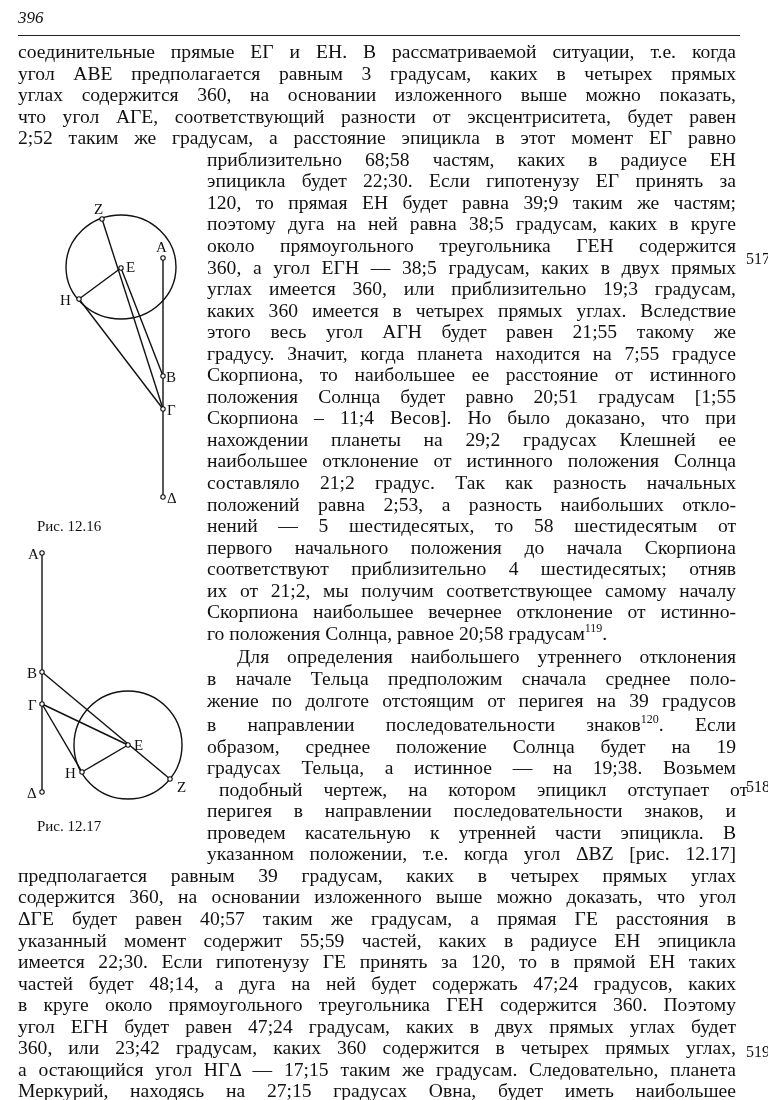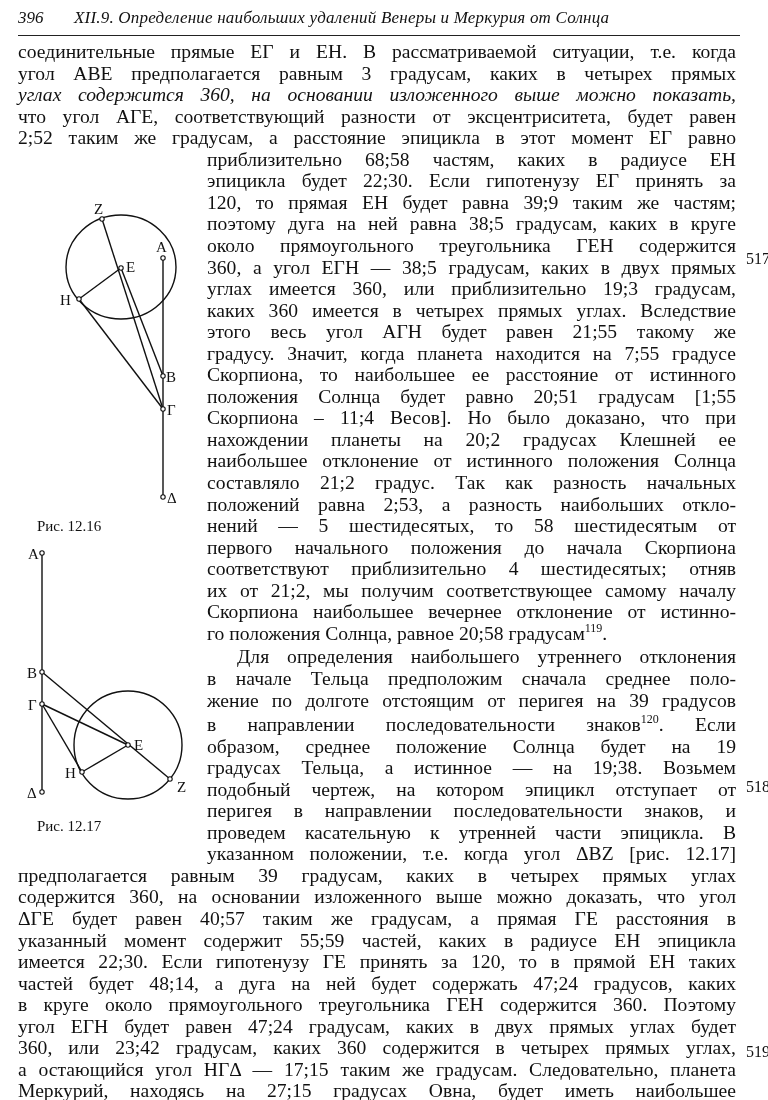--- a/index.html
+++ b/index.html
@@ -20,60 +20,59 @@
   .margin-num { position: absolute; left: 746px; font-size: 16px; }
   .caption { position: absolute; font-size: 15px; }
   svg { position: absolute; left: 0; top: 0; }
   .fig-label { font-family: "Liberation Serif", "DejaVu Serif", serif; font-size: 15px; fill: #111; }
 </style>
 </head>
 <body>
 
 <div class="header">
   <span class="page-num">396</span>
-  <span class="running-title">XII.9. Определение наибольших удалений Венеры и Меркурия от Солнца</span>
 </div>
 <div class="rule"></div>
 
 <div id="text-body">
     <div class="line full" style="top: 41px;"><span class="t">соединительные прямые ЕГ и ЕН. В рассматриваемой ситуации, т.е. когда</span></div>
     <div class="line full" style="top: 62.55px;"><span class="t">угол АВЕ предполагается равным 3 градусам, каких в четырех прямых</span></div>
-    <div class="line full" style="top: 84.1px; font-style: italic;"><span class="t">углах содержится 360, на основании изложенного выше можно показать,</span></div>
+    <div class="line full" style="top: 84.1px;"><span class="t">углах содержится 360, на основании изложенного выше можно показать,</span></div>
     <div class="line full" style="top: 105.65px;"><span class="t">что угол АГЕ, соответствующий разности от эксцентриситета, будет равен</span></div>
     <div class="line full" style="top: 127.2px;"><span class="t">2;52 таким же градусам, а расстояние эпицикла в этот момент ЕГ равно</span></div>
     <div class="line narrow" style="top: 148.75px;"><span class="t">приблизительно 68;58 частям, каких в радиусе ЕН</span></div>
     <div class="line narrow" style="top: 170.3px;"><span class="t">эпицикла будет 22;30. Если гипотенузу ЕГ принять за</span></div>
     <div class="line narrow" style="top: 191.85px;"><span class="t">120, то прямая ЕН будет равна 39;9 таким же частям;</span></div>
     <div class="line narrow" style="top: 213.4px;"><span class="t">поэтому дуга на ней равна 38;5 градусам, каких в круге</span></div>
     <div class="line narrow" style="top: 234.95px;"><span class="t">около прямоугольного треугольника ГЕН содержится</span></div>
     <div class="line narrow" style="top: 256.5px;"><span class="t">360, а угол ЕГН — 38;5 градусам, каких в двух прямых</span></div>
     <div class="line narrow" style="top: 278.05px;"><span class="t">углах имеется 360, или приблизительно 19;3 градусам,</span></div>
     <div class="line narrow" style="top: 299.6px;"><span class="t">каких 360 имеется в четырех прямых углах. Вследствие</span></div>
     <div class="line narrow" style="top: 321.15px;"><span class="t">этого весь угол АГН будет равен 21;55 такому же</span></div>
     <div class="line narrow" style="top: 342.7px;"><span class="t">градусу. Значит, когда планета находится на 7;55 градусе</span></div>
     <div class="line narrow" style="top: 364.25px;"><span class="t">Скорпиона, то наибольшее ее расстояние от истинного</span></div>
     <div class="line narrow" style="top: 385.8px;"><span class="t">положения Солнца будет равно 20;51 градусам [1;55</span></div>
     <div class="line narrow" style="top: 407.35px;"><span class="t">Скорпиона – 11;4 Весов]. Но было доказано, что при</span></div>
-    <div class="line narrow" style="top: 428.9px;"><span class="t">нахождении планеты на 20;2 градусах Клешней ее</span></div>
+    <div class="line narrow" style="top: 428.9px;"><span class="t">нахождении планеты на 29;2 градусах Клешней ее</span></div>
     <div class="line narrow" style="top: 450.45px;"><span class="t">наибольшее отклонение от истинного положения Солнца</span></div>
     <div class="line narrow" style="top: 472px;"><span class="t">составляло 21;2 градус. Так как разность начальных</span></div>
     <div class="line narrow" style="top: 493.55px;"><span class="t">положений равна 2;53, а разность наибольших откло-</span></div>
     <div class="line narrow" style="top: 515.1px;"><span class="t">нений — 5 шестидесятых, то 58 шестидесятым от</span></div>
     <div class="line narrow" style="top: 536.65px;"><span class="t">первого начального положения до начала Скорпиона</span></div>
     <div class="line narrow" style="top: 558.2px;"><span class="t">соответствуют приблизительно 4 шестидесятых; отняв</span></div>
     <div class="line narrow" style="top: 579.75px;"><span class="t">их от 21;2, мы получим соответствующее самому началу</span></div>
     <div class="line narrow" style="top: 601.3px;"><span class="t">Скорпиона наибольшее вечернее отклонение от истинно-</span></div>
     <div class="line narrow last" style="top: 622.85px;"><span class="t">го положения Солнца, равное 20;58 градусам</span><sup>119</sup><span class="t">.</span></div>
     <div class="line narrow indent" style="top: 646.4px;"><span class="t">Для определения наибольшего утреннего отклонения</span></div>
     <div class="line narrow" style="top: 667.95px;"><span class="t">в начале Тельца предположим сначала среднее поло-</span></div>
     <div class="line narrow" style="top: 689.5px;"><span class="t">жение по долготе отстоящим от перигея на 39 градусов</span></div>
     <div class="line narrow" style="top: 714.05px;"><span class="t">в направлении последовательности знаков</span><sup>120</sup><span class="t">. Если</span></div>
     <div class="line narrow" style="top: 735.6px;"><span class="t">образом, среднее положение Солнца будет на 19</span></div>
     <div class="line narrow" style="top: 757.15px;"><span class="t">градусах Тельца, а истинное — на 19;38. Возьмем</span></div>
-    <div class="line narrow" style="top: 778.7px;"><span class="t">подобный чертеж, на котором эпицикл отступает от</span></div>
+    <div class="line narrow" style="top: 778.7px; margin-left: 12px;"><span class="t">подобный чертеж, на котором эпицикл отступает от</span></div>
     <div class="line narrow" style="top: 800.25px;"><span class="t">перигея в направлении последовательности знаков, и</span></div>
     <div class="line narrow" style="top: 821.8px;"><span class="t">проведем касательную к утренней части эпицикла. В</span></div>
     <div class="line narrow" style="top: 843.35px;"><span class="t">указанном положении, т.е. когда угол ΔBZ [рис. 12.17]</span></div>
     <div class="line full" style="top: 864.9px;"><span class="t">предполагается равным 39 градусам, каких в четырех прямых углах</span></div>
     <div class="line full" style="top: 886.45px;"><span class="t">содержится 360, на основании изложенного выше можно доказать, что угол</span></div>
     <div class="line full" style="top: 908px;"><span class="t">ΔГЕ будет равен 40;57 таким же градусам, а прямая ГЕ расстояния в</span></div>
     <div class="line full" style="top: 929.55px;"><span class="t">указанный момент содержит 55;59 частей, каких в радиусе ЕН эпицикла</span></div>
     <div class="line full" style="top: 951.1px;"><span class="t">имеется 22;30. Если гипотенузу ГЕ принять за 120, то в прямой ЕН таких</span></div>
     <div class="line full" style="top: 972.65px;"><span class="t">частей будет 48;14, а дуга на ней будет содержать 47;24 градусов, каких</span></div>
     <div class="line full" style="top: 994.2px;"><span class="t">в круге около прямоугольного треугольника ГЕН содержится 360. Поэтому</span></div>

